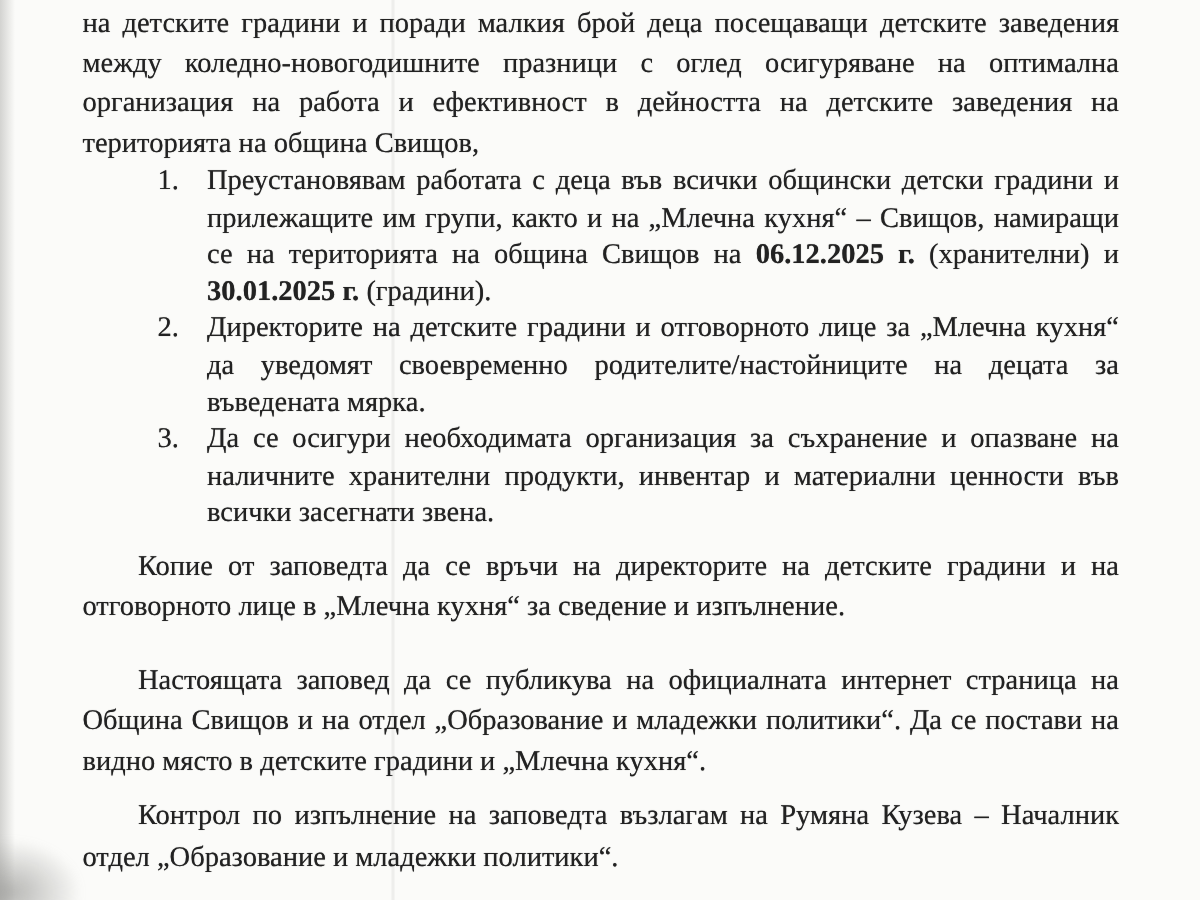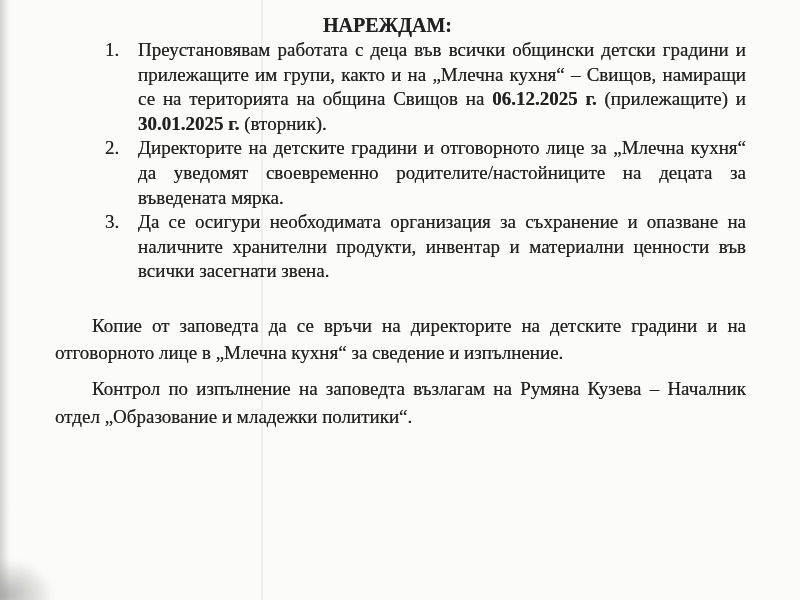--- a/index.html
+++ b/index.html
@@ -43,48 +43,49 @@
   .olist { margin: 0; }
   .li {
     position: relative; padding-left: 83px;
     font-size: 19px; line-height: 24.6px; text-align: justify;
   }
   .li .num { position: absolute; left: 50px; top: 0; }
   .date { font-weight: 700; }
   .body-para {
     margin: 0; font-size: 19px; text-align: justify; text-indent: 37px;
   }
-  .p-kopie   { margin-top: 28px; line-height: 27px; }
+  .p-kopie   { margin-top: 9px; line-height: 27px; }
   .p-nast    { margin-top: 22px; line-height: 27px; }
   .p-kontrol { margin-top: 9px;  line-height: 28px; }
 </style>
 </head>
 <body>
 
 <div class="page">
   <div class="scan-edge-left"></div>
   <div class="scan-fold"></div>
   <div class="scan-smudge"></div>
 
   <div class="content">
 
+    <p class="intro">на детските градини и поради малкия брой деца посещаващи детските заведения между коледно-новогодишните празници с оглед осигуряване на оптимална организация на работа и ефективност в дейността на детските заведения на територията на община Свищов,</p>
 
-    <div class="heading">НАРЕЖДАМ:</div>
 
     <div class="olist">
       <div class="li">
-        <span class="num">1.</span><span><span>Преустановявам работата с деца във всички общински детски градини и прилежащите им групи, както и на „Млечна кухня“ – Свищов, намиращи се на територията на община Свищов на </span><span class="date">06.12.2025 г.</span><span> (прилежащите) и </span><span class="date">30.01.2025 г.</span><span> (вторник).</span></span>
+        <span class="num">1.</span><span><span>Преустановявам работата с деца във всички общински детски градини и прилежащите им групи, както и на „Млечна кухня“ – Свищов, намиращи се на територията на община Свищов на </span><span class="date">06.12.2025 г.</span><span> (хранителни) и </span><span class="date">30.01.2025 г.</span><span> (градини).</span></span>
       </div>
       <div class="li">
         <span class="num">2.</span><span>Директорите на детските градини и отговорното лице за „Млечна кухня“ да уведомят своевременно родителите/настойниците на децата за въведената мярка.</span>
       </div>
       <div class="li">
         <span class="num">3.</span><span>Да се осигури необходимата организация за съхранение и опазване на наличните хранителни продукти, инвентар и материални ценности във всички засегнати звена.</span>
       </div>
     </div>
 
     <p class="body-para p-kopie">Копие от заповедта да се връчи на директорите на детските градини и на отговорното лице в „Млечна кухня“ за сведение и изпълнение.</p>
 
+    <p class="body-para p-nast">Настоящата заповед да се публикува на официалната интернет страница на Община Свищов и на отдел „Образование и младежки политики“. Да се постави на видно място в детските градини и „Млечна кухня“.</p>
 
     <p class="body-para p-kontrol">Контрол по изпълнение на заповедта възлагам на Румяна Кузева – Началник отдел „Образование и младежки политики“.</p>
 
   </div>
 </div>
 
 </body></html>

